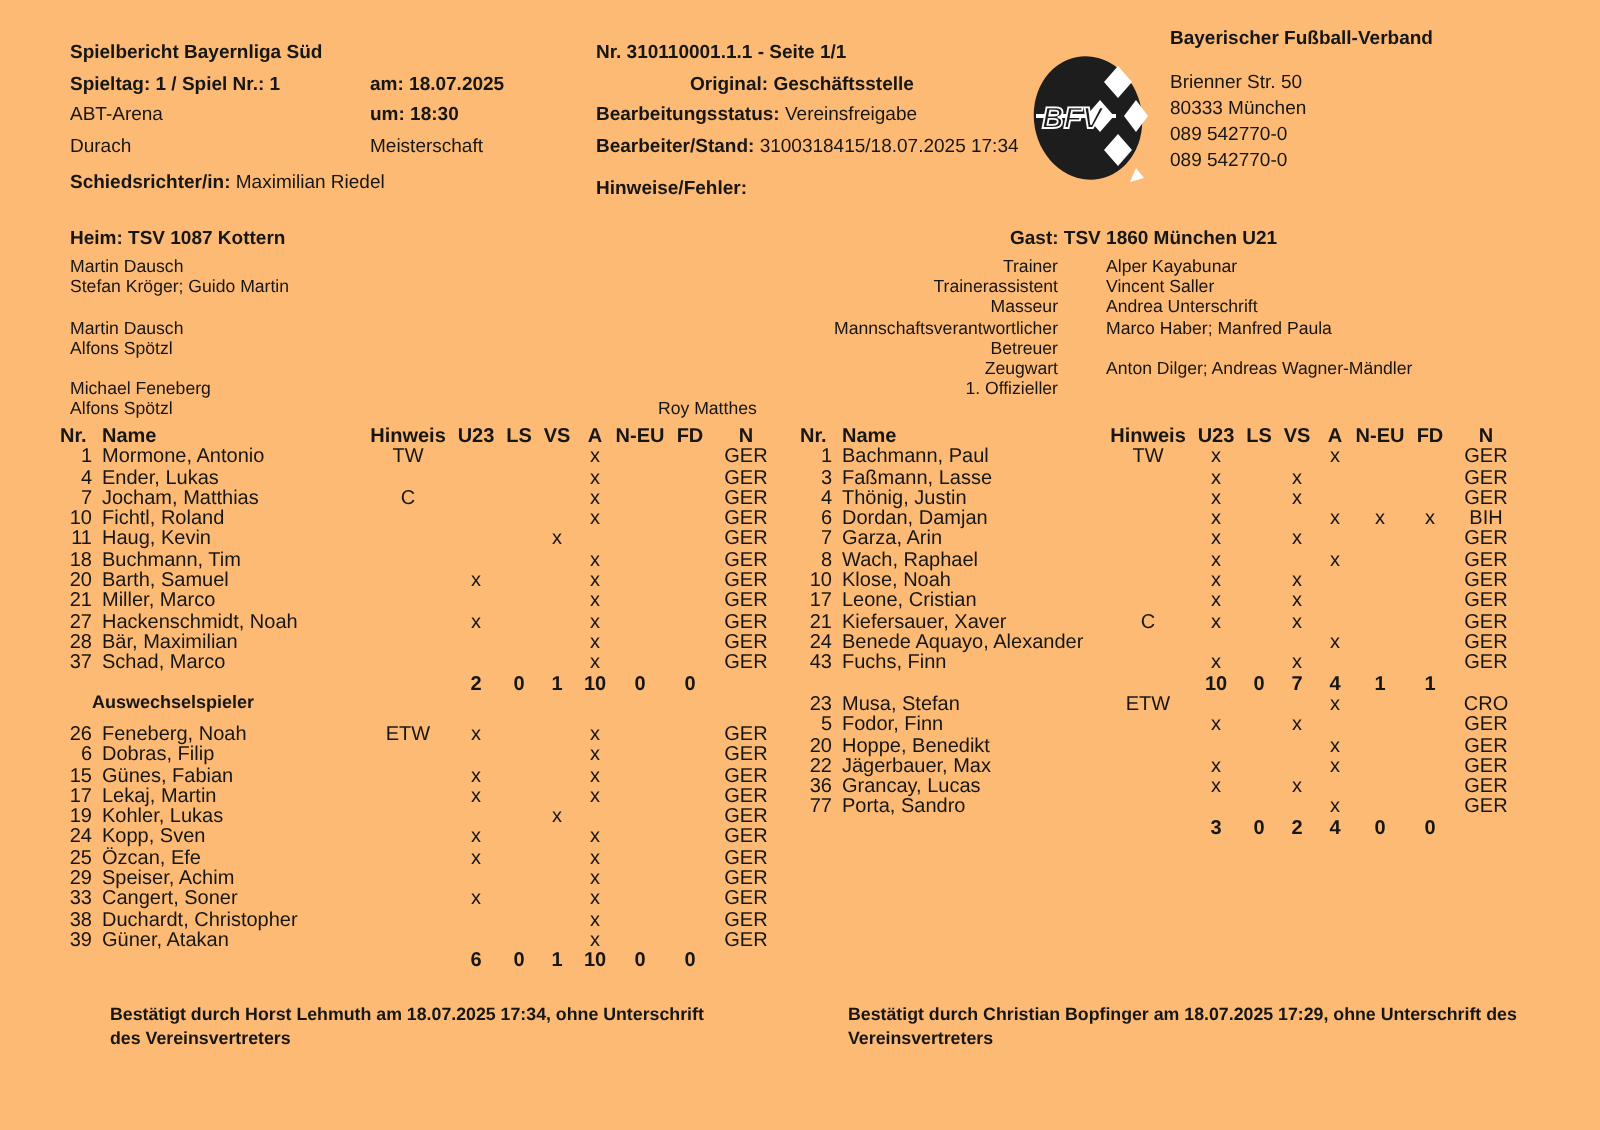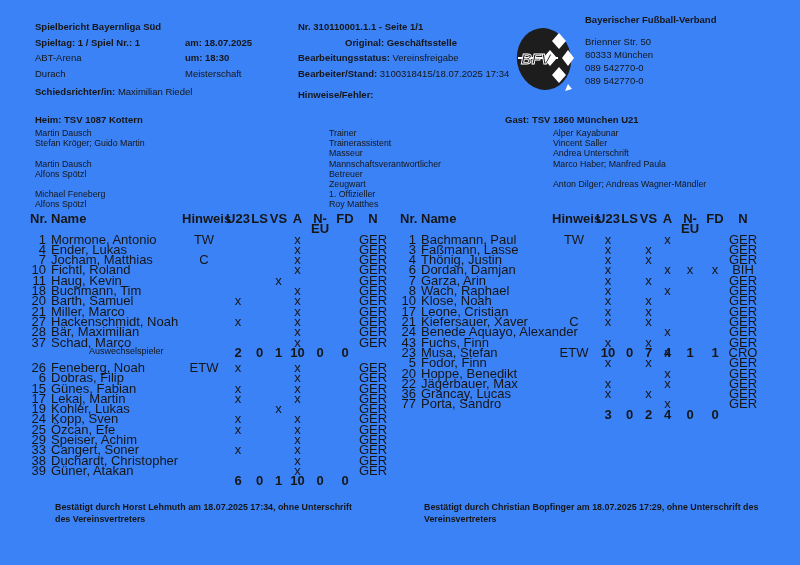--- a/index.html
+++ b/index.html
@@ -1,18 +1,18 @@
 <!DOCTYPE html>
 <html><head>
 <meta charset="utf-8">
 <style>
   * { margin:0; padding:0; box-sizing:border-box; }
   html,body { background:#ffffff; }
   body { font-family:"Liberation Sans", sans-serif; color:#161616; }
-  .page { position:relative; width:800px; height:565px; background:#3b82f6; overflow:hidden; }
+  .page { position:relative; width:800px; height:565px; background:#fdba74; overflow:hidden; }
   .abs { position:absolute; }
   .b { font-weight:bold; }
 
   
   .hdr { font-size:9.5px; line-height:15.5px; white-space:nowrap; }
   .hdr-left  { left:35px;  top:19px; }
   .hdr-center{ left:298px; top:19px; }
   .hdr-right { left:585px; top:13px; font-size:9.5px; line-height:13px; white-space:nowrap; }
   .hdr-row { display:flex;align-items:flex-end; }
   .hdr-row .col1 { width:150px; }
@@ -21,35 +21,35 @@
   .mt6 { margin-top:6px; }
   .assoc-name { margin-bottom:9px; }
   .logo-box { left:513px; top:26px; width:62px; height:66px; }
 
   
   .officials { left:35px; top:115px; width:730px; font-size:8.8px; line-height:10.2px; }
   .off-titles { display:grid; grid-template-columns:270px 200px 260px; height:13px; }
   .off-titles .t { font-weight:bold; font-size:9.5px; white-space:nowrap; }
   .off-row { display:grid; grid-template-columns:270px 200px 260px;gap:24px; }
   .off-row .heim, .off-row .gast { text-align:left; white-space:nowrap; }
-  .off-row .role { text-align:left; white-space:nowrap; }
+  .off-row .role { text-align:right; white-space:nowrap; }
 
   
   .ptable { position:absolute; }
   .prow { display:grid; grid-template-columns:16px 136px 44px 24px 19px 19px 19px 26px 24px 32px;
-          font-size:13px; line-height:10.3px; }
+          font-size:10px; line-height:10.3px; }
   .c-nr  { text-align:right; }
   .c-name{ text-align:left; padding-left:5px; white-space:nowrap; }
   .c-hin, .c-x, .c-n { text-align:center; }
   .phead { font-weight:bold; }
   .phead .c-nr { text-align:left; }
   .ptotals { font-weight:bold; }
   .t-heim-start { left:30px;  top:214px; }
   .t-gast-start { left:400px; top:214px; }
-  .subs-label   { left:46px;  top:346px; font-size:9px; font-weight:normal;margin-left:43px; }
+  .subs-label   { left:46px;  top:346px; font-size:9px; font-weight:bold; }
   .t-heim-subs  { left:30px;  top:363px; }
   .t-gast-subs  { left:400px; top:348px; }
 
   
   .confirm { position:absolute; font-size:8.9px; line-height:11.5px; font-weight:bold; }
   .confirm-heim { left:55px;  top:502px; width:310px; }
   .confirm-gast { left:424px; top:502px; width:345px; }
 </style>
 </head>
 <body>

